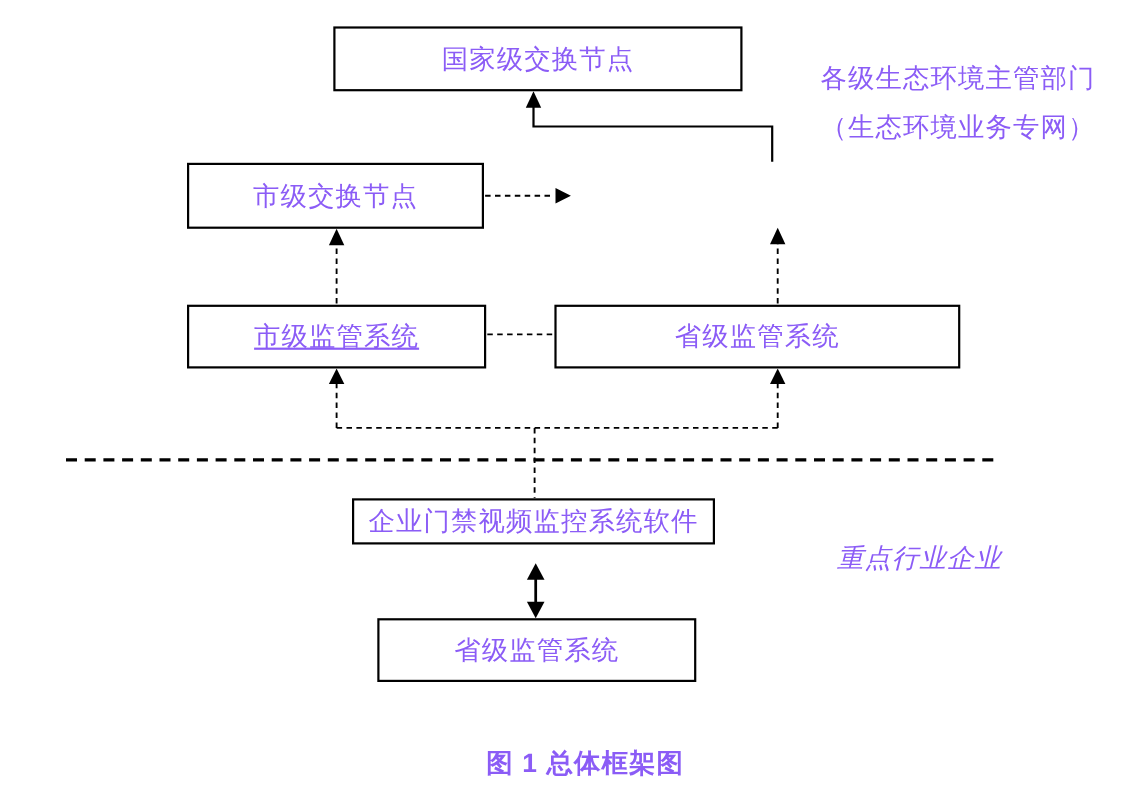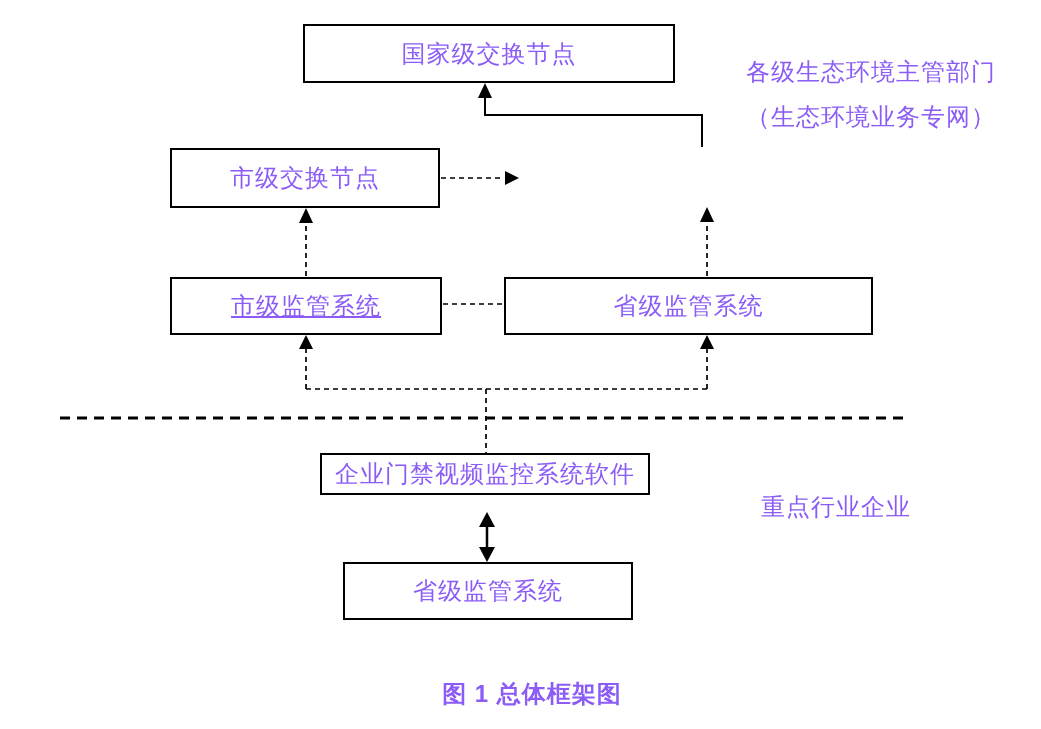--- a/index.html
+++ b/index.html
@@ -41,21 +41,21 @@
     position: absolute;
     font-size: 24px;
     letter-spacing: 1px;
     white-space: nowrap;
   }
   .ann-gov {
     left: 745px; top: 50px; width: 252px;
     text-align: center;
   }
   .ann-gov .ann-line { line-height: 45px; }
-  .ann-enterprise { left: 761px; top: 491px; }
+  .ann-enterprise { left: 761px; top: 491px; font-style: italic; }
 
   .caption {
     position: absolute;
     left: 382px; top: 678px; width: 300px;
     text-align: center;
     font-family: "Liberation Sans", "DejaVu Sans", sans-serif;
     font-weight: bold;
     font-size: 24px;
     letter-spacing: 1px;
     white-space: nowrap;

